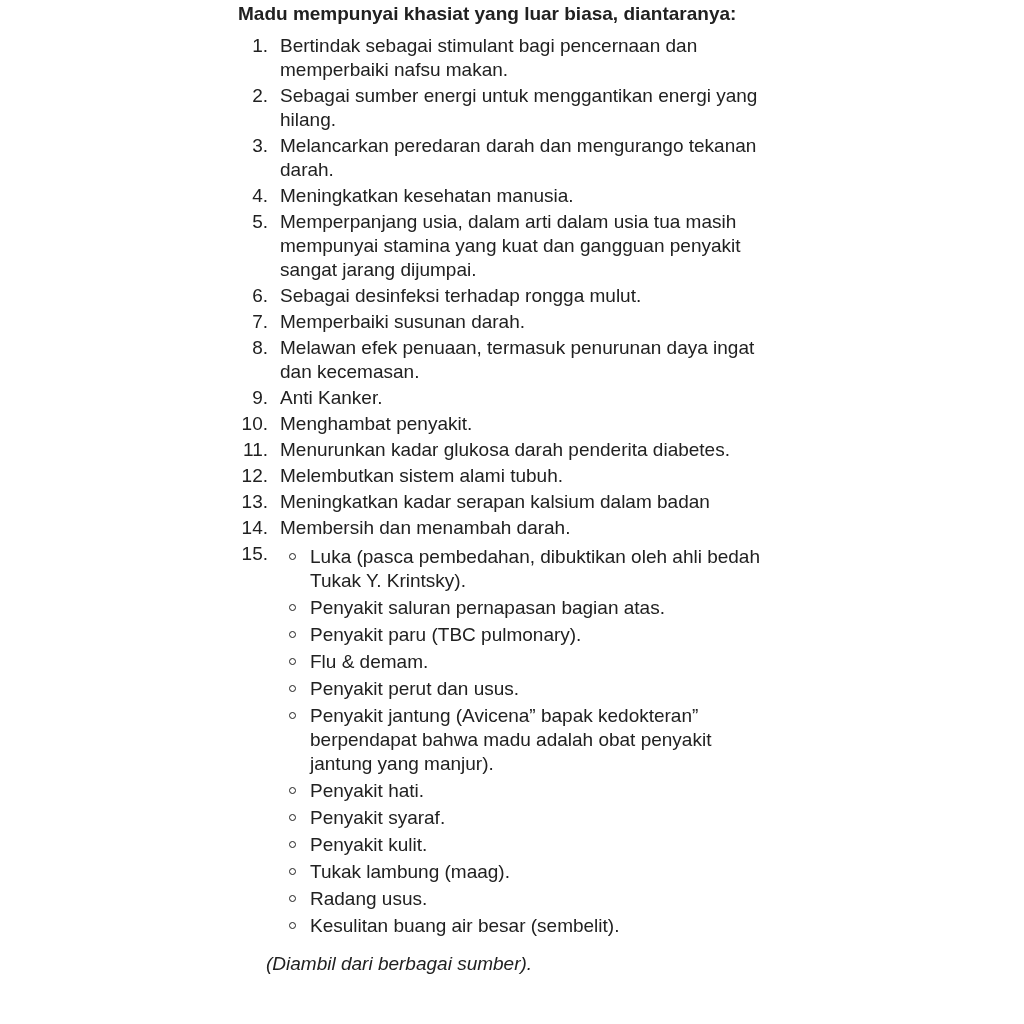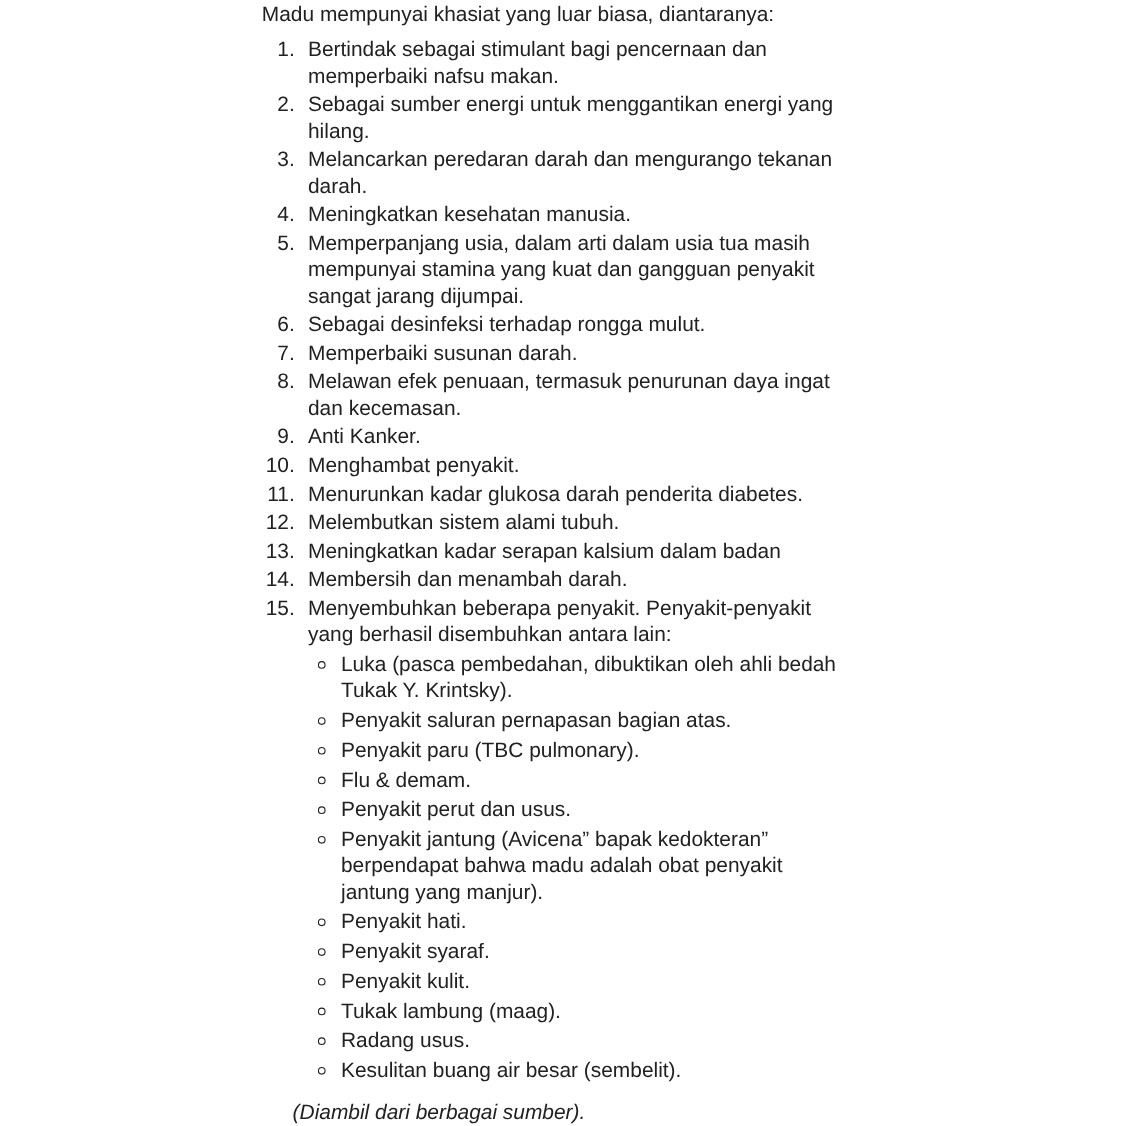--- a/index.html
+++ b/index.html
@@ -16,21 +16,21 @@
     position: absolute;
     top: 2px;
     left: 238px;
     width: 534px;
     font-size: 19px;
     line-height: 24px;
   }
   .title {
     margin: 0;
     font-size: 19px;
-    font-weight: 400;
+    font-weight: 700;
     line-height: 24px;
   }
   ol.main-list {
     list-style: none;
     margin: 8px 0 0 0;
     padding: 0;
   }
   li.num-item {
     display: grid;
     grid-template-columns: 30px 1fr;
@@ -128,21 +128,20 @@
       <span class="num">13.</span>
       <span class="txt">Meningkatkan kadar serapan kalsium dalam badan</span>
     </li>
     <li class="num-item">
       <span class="num">14.</span>
       <span class="txt">Membersih dan menambah darah.</span>
     </li>
     <li class="num-item">
       <span class="num">15.</span>
       <div class="body">
-        <span class="txt">Menyembuhkan beberapa penyakit. Penyakit-penyakit yang berhasil disembuhkan antara lain:</span>
         <ul class="sub-list">
           <li class="sub-item">
             <span class="bullet"></span>
             <span class="txt">Luka (pasca pembedahan, dibuktikan oleh ahli bedah Tukak Y. Krintsky).</span>
           </li>
           <li class="sub-item">
             <span class="bullet"></span>
             <span class="txt">Penyakit saluran pernapasan bagian atas.</span>
           </li>
           <li class="sub-item">

